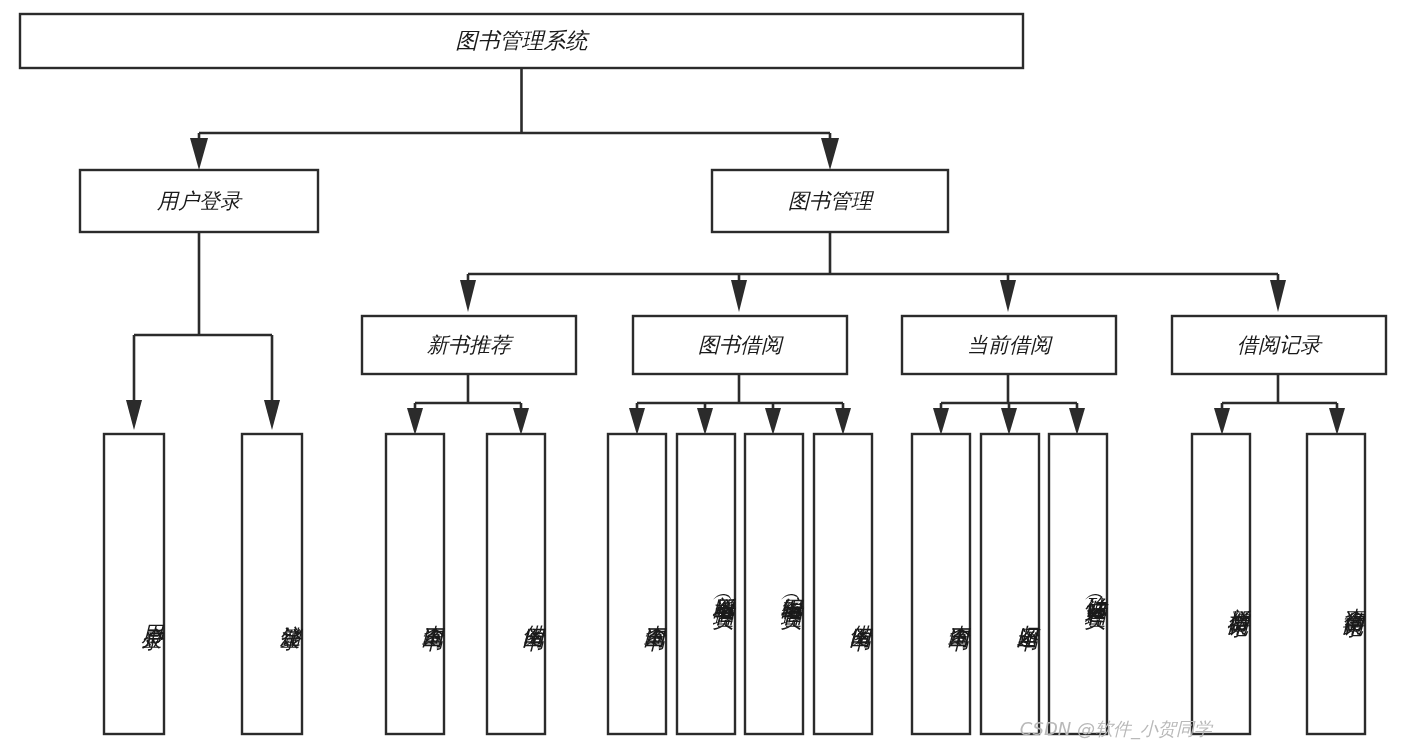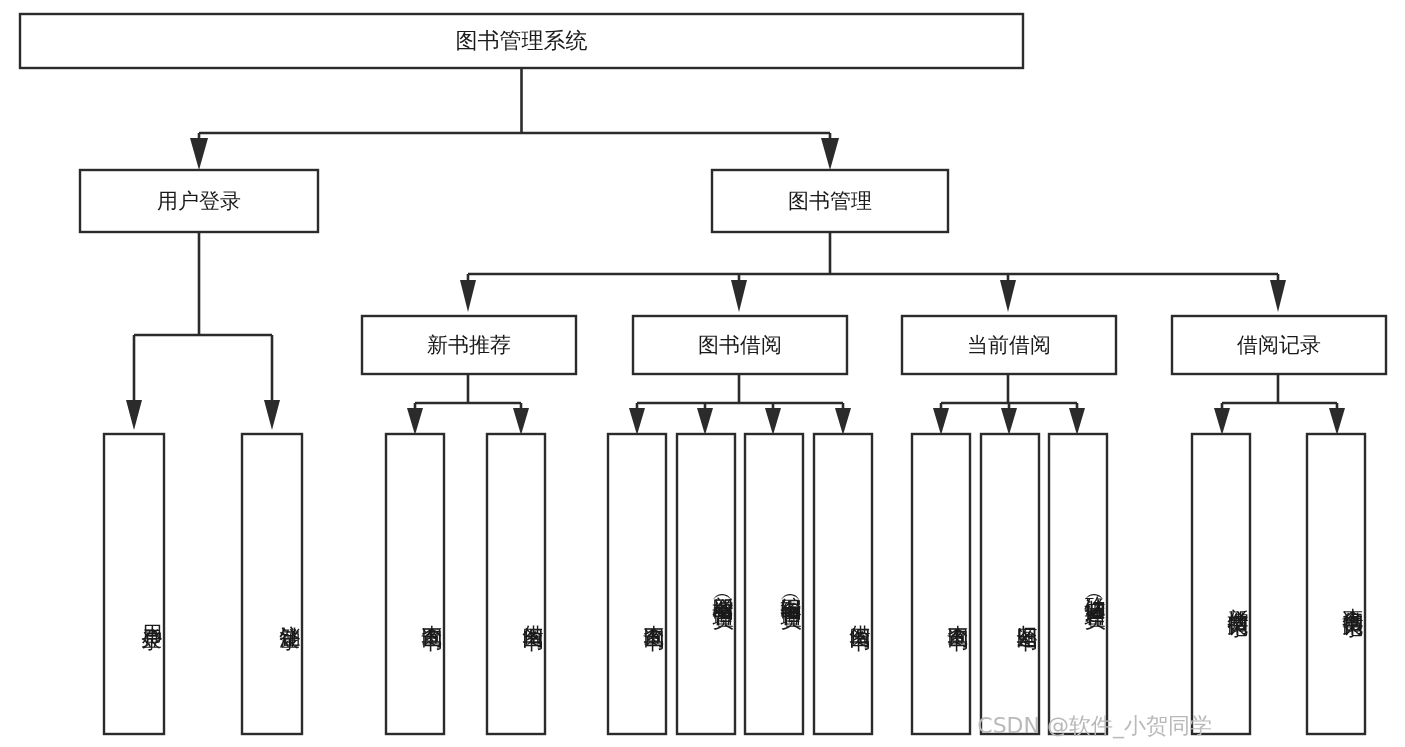--- a/index.html
+++ b/index.html
@@ -12,20 +12,21 @@
     width: 1405px;
     height: 747px;
     font-family: "DejaVu Sans", sans-serif;
     overflow: hidden;
     position: relative;
   }
   #diagram-root {
     position: relative;
     width: 1220px;
     height: 747px;
+    font-style: italic;
   }
   svg#tree-svg {
     position: absolute;
     top: 0;
     left: 0;
     width: 1405px;
     height: 747px;
     display: block;
   }
   .node-box {
@@ -68,21 +69,21 @@
     align-items: flex-start;
     justify-content: center;
     white-space: nowrap;
     pointer-events: none;
   }
   .watermark {
     position: absolute;
     right: 8px;
     bottom: 6px;
     font-family: "DejaVu Sans", sans-serif;
-    font-size: 22px;
+    font-size: 18px;
     color: #b9b9b9;
     white-space: nowrap;
     user-select: none;
   }
 </style>
 </head>
 <body>
 
 <div id="diagram-root">
 

